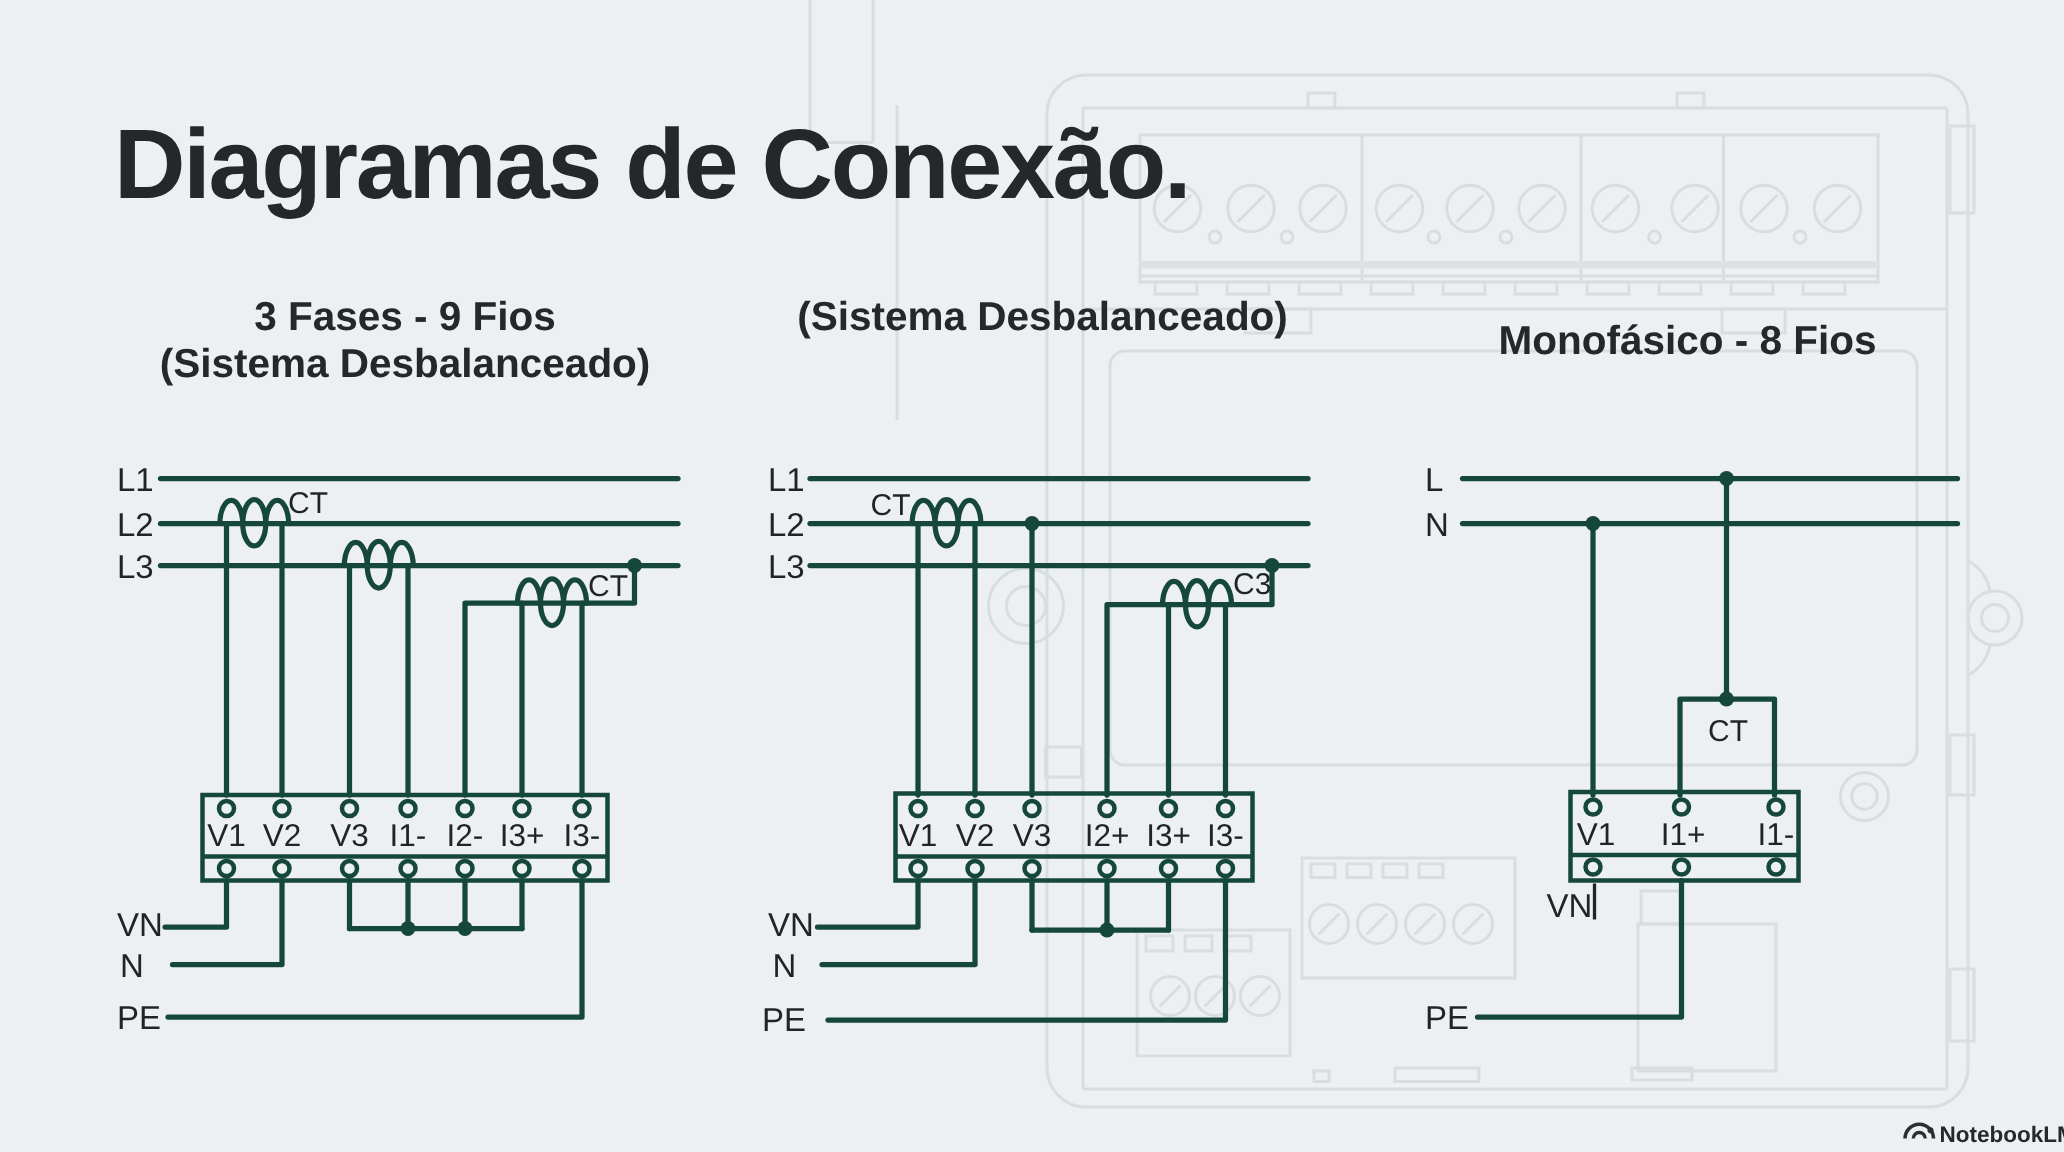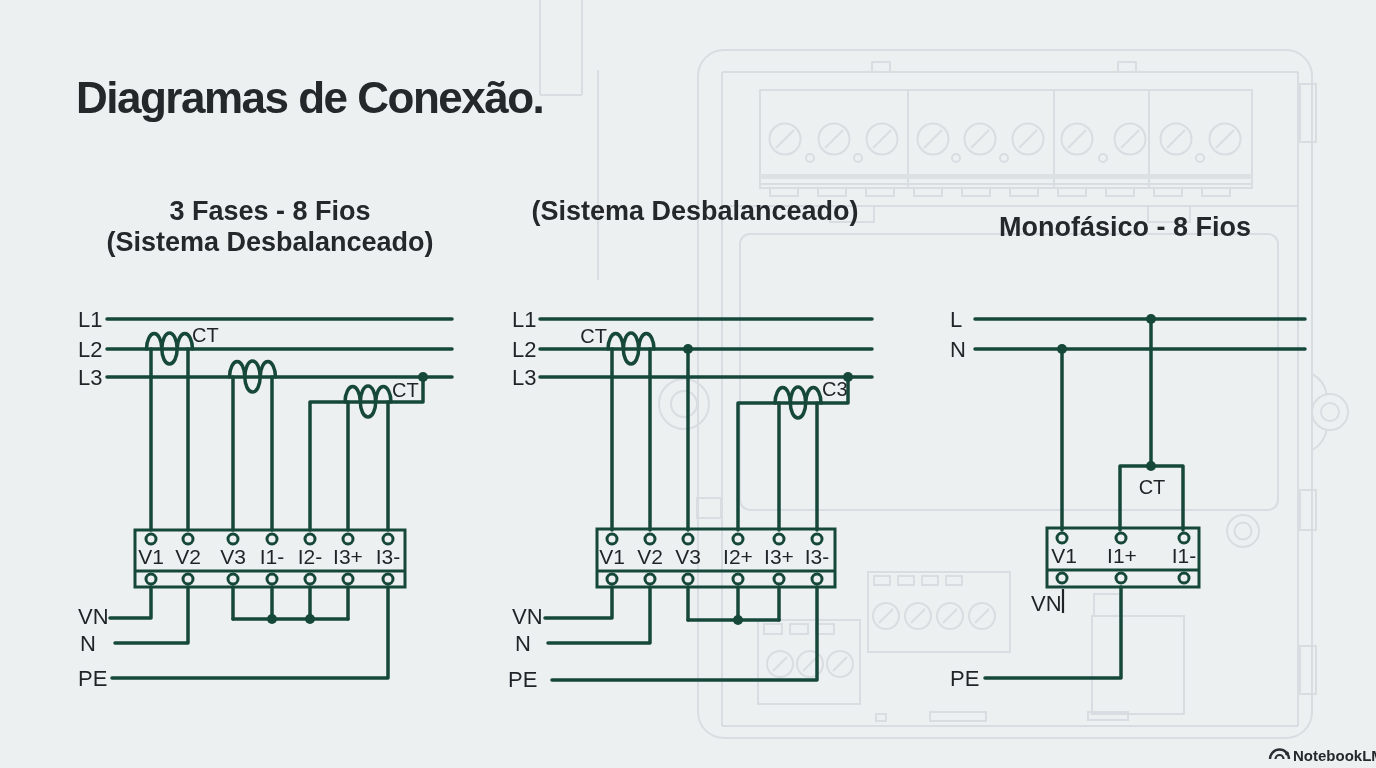--- a/index.html
+++ b/index.html
@@ -5,21 +5,21 @@
   html,body{margin:0;padding:0;}
   body{
     width:1376px;height:768px;position:relative;overflow:hidden;
     background:#edf0f0;
     font-family:"Liberation Sans", sans-serif;
     color:#1f2428;
   }
   .stage{position:absolute;inset:0;}
   .title{
     position:absolute;left:76px;top:76px;
-    font-size:44px;font-weight:700;letter-spacing:-1.5px;
+    font-size:66px;font-weight:700;letter-spacing:-1.5px;
     color:#24282b;line-height:1;white-space:nowrap;
   }
   .heading{
     position:absolute;text-align:center;
     font-size:27px;font-weight:700;color:#24282b;line-height:31px;
   }
   .h1{left:70px;top:196px;width:400px;}
   .h2{left:495px;top:196px;width:400px;}
   .h3{left:935px;top:212px;width:380px;}
   svg text{font-family:"Liberation Sans", sans-serif;}
@@ -320,21 +320,21 @@
     <path d="M1270 759 a9.5 9.5 0 0 1 19 0" stroke="#2a2f33" stroke-width="2.4" fill="none"></path>
     <path d="M1275.5 759 a4 4 0 0 1 8 0" stroke="#2a2f33" stroke-width="2.2" fill="none"></path>
     <circle cx="1287" cy="753.5" r="2" fill="#2a2f33"></circle>
     <text class="wm-text" x="1293" y="761">NotebookLM</text>
   </g>
 </svg>
 
 <div class="title">Diagramas de Conexão.</div>
 
 <div class="heading h1">
-  <div>3 Fases - 8 Fios</div>
+  <div>3 Fases - 9 Fios</div>
   <div>(Sistema Desbalanceado)</div>
 </div>
 <div class="heading h2">
   <div>(Sistema Desbalanceado)</div>
 </div>
 <div class="heading h3">
   <div>Monofásico - 8 Fios</div>
 </div>
 
 </div>

